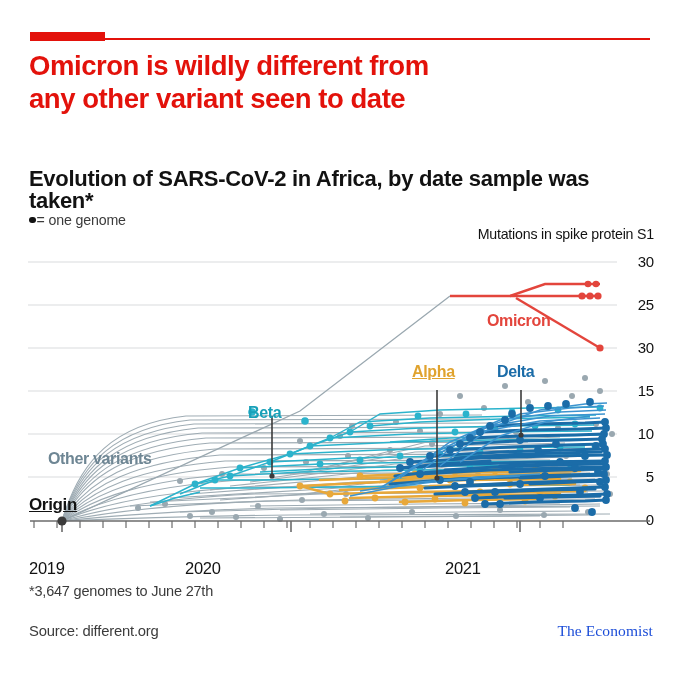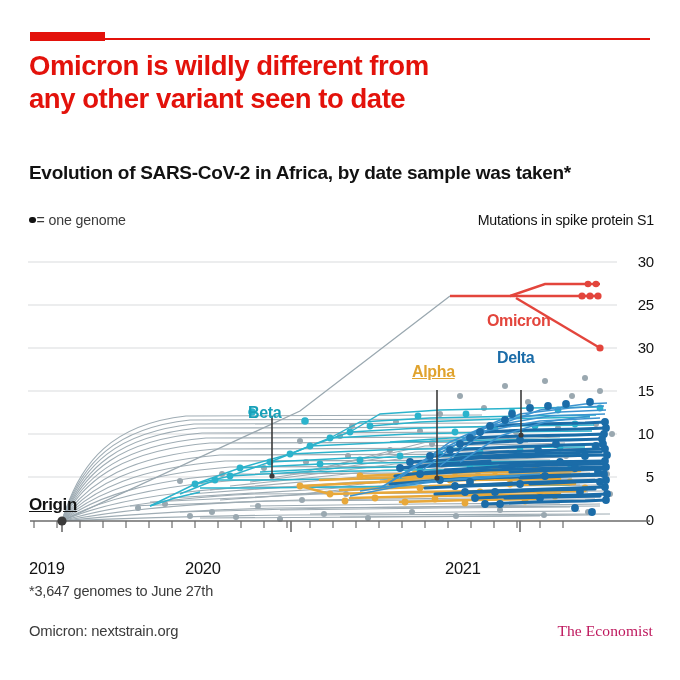--- a/index.html
+++ b/index.html
@@ -16,37 +16,37 @@
   .rule-thin{position:absolute;left:75px;top:6px;width:545px;height:1.6px;background:#e3120b;}
 
   
   .title{
     position:absolute;left:29px;top:49px;width:600px;
     color:#e3120b;font-size:27.5px;font-weight:bold;line-height:33px;
     letter-spacing:-0.45px;
   }
   .title .l2{display:block;}
   .subtitle{
-    position:absolute;left:29px;top:162px;width:630px;
-    color:#121212;font-size:19px;font-weight:bold;line-height:22px;
+    position:absolute;left:29px;top:168px;width:630px;
+    color:#121212;font-size:22px;font-weight:bold;line-height:22px;
     letter-spacing:-0.3px;
   }
 
   
   .legend{
     position:absolute;left:29px;top:212px;
     font-size:14.2px;color:#3b3b3b;letter-spacing:-0.15px;
     display:flex;align-items:center;
   }
   .legend .dot{
     width:6.5px;height:6.5px;border-radius:50%;background:#121212;display:inline-block;
     margin-right:1px;
   }
   .ylabel-cap{
-    position:absolute;right:26px;top:212px;
+    position:absolute;right:26px;top:226px;
     font-size:14.2px;color:#121212;letter-spacing:-0.2px;text-align:right;
   }
 
   
   .plot{position:absolute;left:0px;top:236px;width:680px;height:300px;}
   .plot svg{display:block;}
 
   .ytick{
     position:absolute;right:26px;font-size:15px;color:#121212;
     text-align:right;line-height:1;letter-spacing:-0.2px;
@@ -68,21 +68,21 @@
   .ann-omicron{color:#e3453c;}
 
   
   .footnote{
     position:absolute;left:29px;top:583px;font-size:14.5px;color:#3b3b3b;letter-spacing:-0.2px;
   }
   .source{
     position:absolute;left:29px;top:623px;font-size:14.8px;color:#3b3b3b;letter-spacing:-0.2px;
   }
   .brand{
-    position:absolute;right:27px;top:622px;font-size:15.5px;color:#be185d;
+    position:absolute;right:27px;top:622px;font-size:15.5px;color:#1d4ed8;
     font-family:"Liberation Serif", serif;letter-spacing:0.1px;
   }
 </style>
 </head>
 <body>
 
 <div class="page">
 
   <div class="rule-wrap">
     <div class="rule-thick"></div>
@@ -441,23 +441,24 @@
         </g>
         <g fill="#3b3b3b">
           <circle cx="272" cy="240" r="2.6"></circle>
           <circle cx="437" cy="242" r="2.6"></circle>
           <circle cx="521" cy="199" r="2.6"></circle>
         </g>
       </g>
     </svg>
   </div>
 
+  <div class="ann ann-other" style="left:48px; top:450px;">Other variants</div>
   <div class="ann ann-beta" style="left:248px;top:404px;">Beta</div>
   <div class="ann ann-alpha" style="left:412px;top:363px;">Alpha</div>
-  <div class="ann ann-delta" style="left:497px;top:349px;">Delta</div>
+  <div class="ann ann-delta" style="left:497px;top:363px;">Delta</div>
   <div class="ann ann-omicron" style="left:487px;top:312px;">Omicron</div>
   <div class="ann ann-origin" style="left:29px; top:495px;text-decoration:underline;">Origin</div>
 
   <div class="xaxis">
     <svg width="680" height="40" viewBox="0 0 680 40">
       <line x1="30" y1="11" x2="650" y2="11" stroke="#6b6b6b" stroke-width="1.6"></line>
       <g stroke="#6b6b6b" stroke-width="1.2">
         <line x1="34" y1="11" x2="34" y2="18"></line>
         <line x1="57" y1="11" x2="57" y2="18"></line>
         <line x1="80" y1="11" x2="80" y2="18"></line>
@@ -489,16 +490,16 @@
         <line x1="520" y1="11" x2="520" y2="22"></line>
       </g>
       <circle cx="62" cy="11" r="4.6" fill="#3b3b3b"></circle>
     </svg>
     <div class="xtick-label" style="left:29px">2019</div>
     <div class="xtick-label" style="left:185px">2020</div>
     <div class="xtick-label" style="left:445px">2021</div>
   </div>
 
   <div class="footnote">*3,647 genomes to June 27th</div>
-  <div class="source">Omicron: nextstrain.org</div>
+  <div class="source">Source: different.org</div>
   <div class="brand">The Economist</div>
 
 </div>
 
 </body></html>

